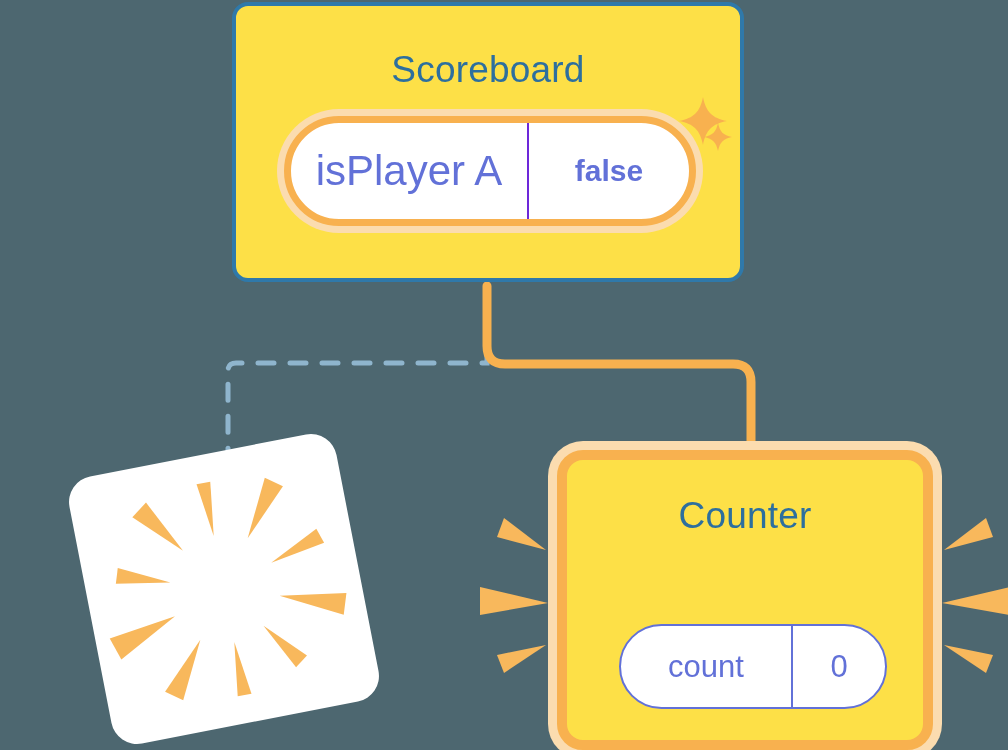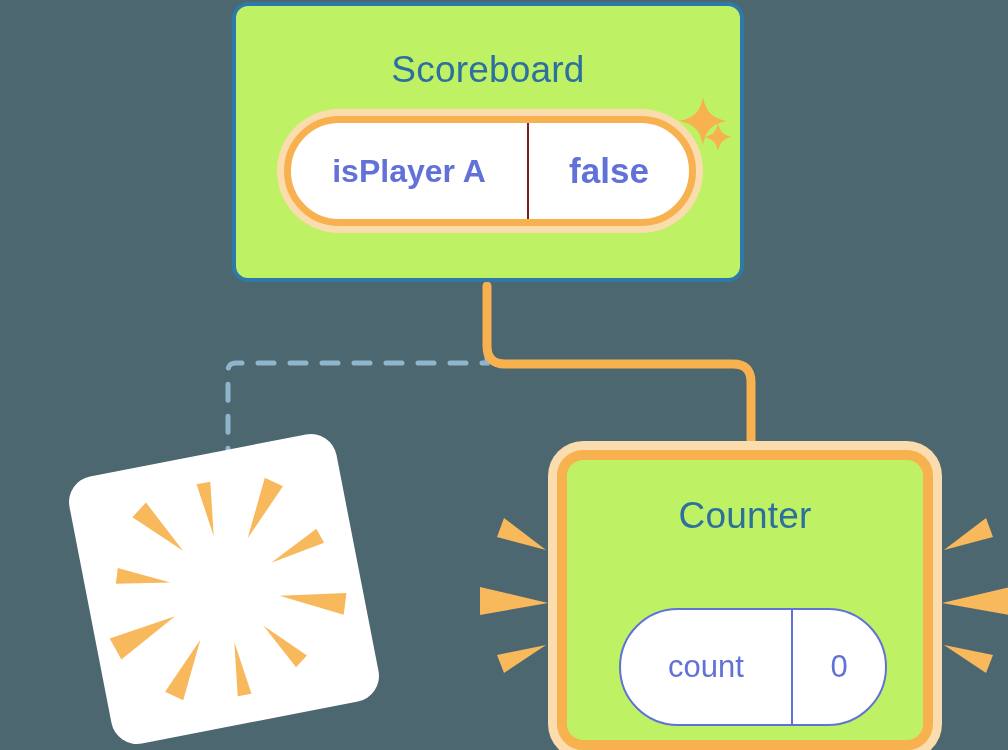--- a/index.html
+++ b/index.html
@@ -23,21 +23,21 @@
   .wire-layer {
     position: absolute;
     left: 0; top: 0;
     width: 1008px; height: 750px;
     pointer-events: none;
   }
 
   
   .card {
     position: absolute;
-    background: #bef264;
+    background: #fde047;
     box-sizing: border-box;
   }
   .card-scoreboard {
     left: 232px;
     top: 2px;
     width: 512px;
     height: 280px;
     border: 4px solid #2f79aa;
     border-radius: 16px;
   }
@@ -83,37 +83,37 @@
     left: 48px;
     top: 110px;
     width: 412px;
     height: 110px;
     border: 7px solid #f8b14f;
     border-radius: 999px;
     box-shadow: 0 0 0 7px #fbdcaf;
   }
   .pill-hl .pill-key {
     flex: 0 0 238px;
-    font-size: 32px;
-    font-weight: 700;
-    border-right: 2px solid #7f1d1d;
+    font-size: 42px;
+    font-weight: 400;
+    border-right: 2px solid #6d28d9;
   }
   .pill-hl .pill-val {
     flex: 1;
-    font-size: 35px;
+    font-size: 30px;
     font-weight: 700;
   }
 
   
   .pill-plain {
     position: absolute;
     left: 52px;
-    top: 148px;
+    top: 164px;
     width: 268px;
-    height: 118px;
+    height: 85px;
     border: 2px solid #6271d8;
     border-radius: 999px;
   }
   .pill-plain .pill-key {
     flex: 0 0 172px;
     font-size: 31px;
     border-right: 2px solid #6271d8;
   }
   .pill-plain .pill-val {
     flex: 1;

